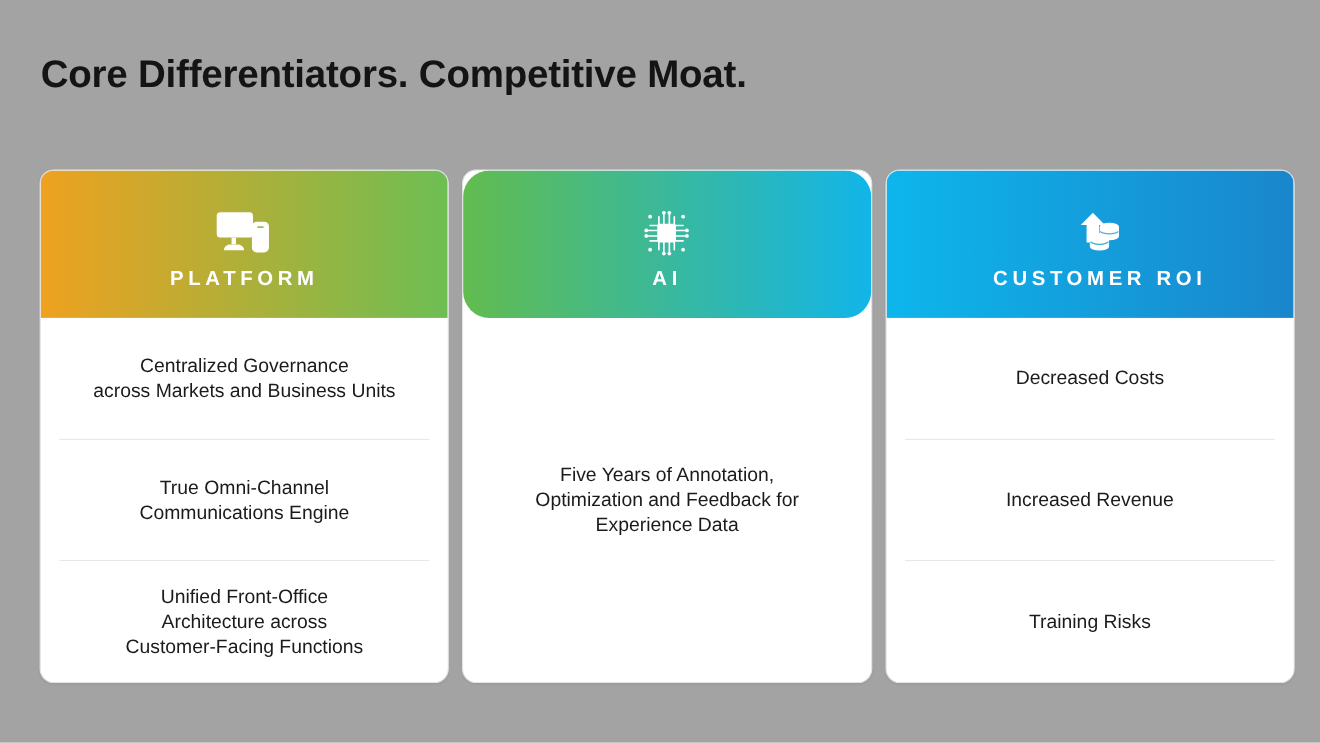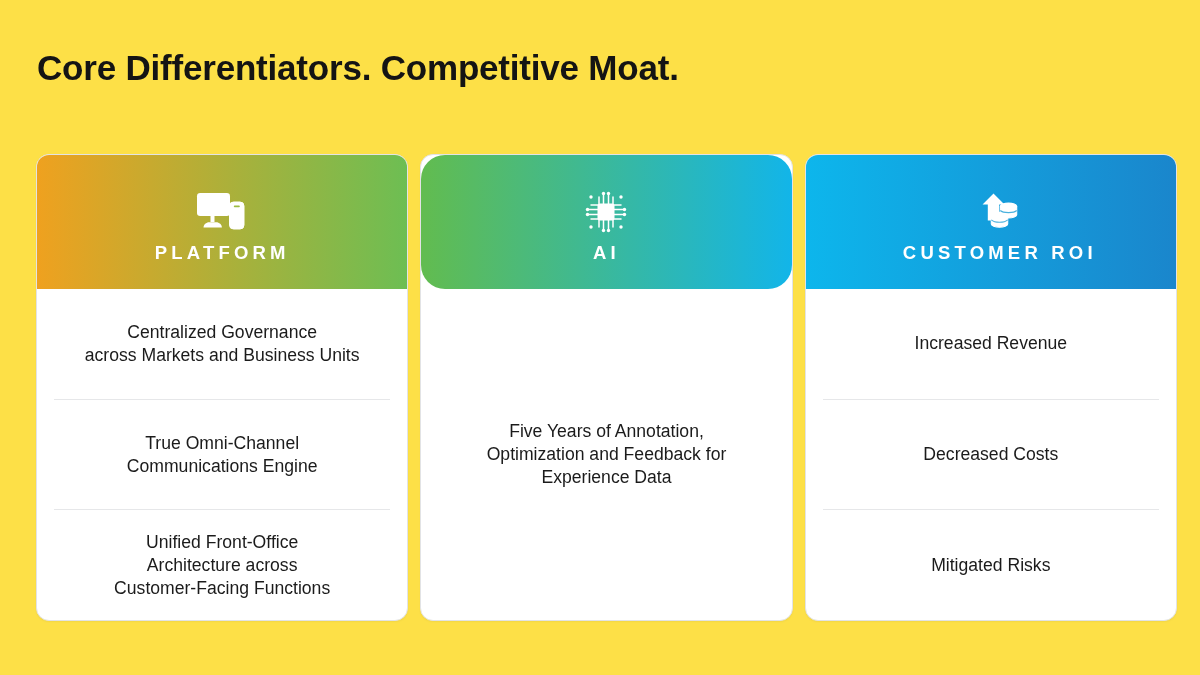--- a/index.html
+++ b/index.html
@@ -115,21 +115,21 @@
     border-top: 1px solid #e6e7e9;
   }
 
   .card-item span {
     display: block;
   }
 </style>
 </head>
 <body>
 
-<div id="slide" style="background: #fde047;">
+<div id="slide" style="background: #a3a3a3;">
 
   <div id="slide-title">Core Differentiators. Competitive Moat.</div>
 
   <div id="cards">
 
     <div class="card">
       <div class="card-header" style="background: linear-gradient(90deg, rgb(239, 161, 31) 0%, rgb(109, 190, 83) 100%);">
         <div class="card-icon">
           <svg width="54" height="44" viewBox="0 0 54 44" fill="none" xmlns="http://www.w3.org/2000/svg">
 
@@ -232,25 +232,25 @@
             <g stroke="#2CA5D9" stroke-width="1.1" fill="none" opacity="0.85">
               <path d="M14.3 29.8 c1.6 1.5 4.7 2.4 8.2 2.4 s6.6-0.9 8.2-2.4"></path>
               <path d="M23.3 20.5 c1.2 1.2 4.3 2.1 8.2 2.1 s7-0.9 8.2-2.1"></path>
             </g>
           </svg>
         </div>
         <div class="card-header-label">CUSTOMER ROI</div>
       </div>
       <div class="card-body">
         <div class="card-item">
+          <span>Decreased Costs</span>
+        </div>
+        <div class="card-item">
           <span>Increased Revenue</span>
         </div>
         <div class="card-item">
-          <span>Decreased Costs</span>
-        </div>
-        <div class="card-item">
-          <span>Mitigated Risks</span>
+          <span>Training Risks</span>
         </div>
       </div>
     </div>
 
   </div>
 </div>
 
 </body></html>

